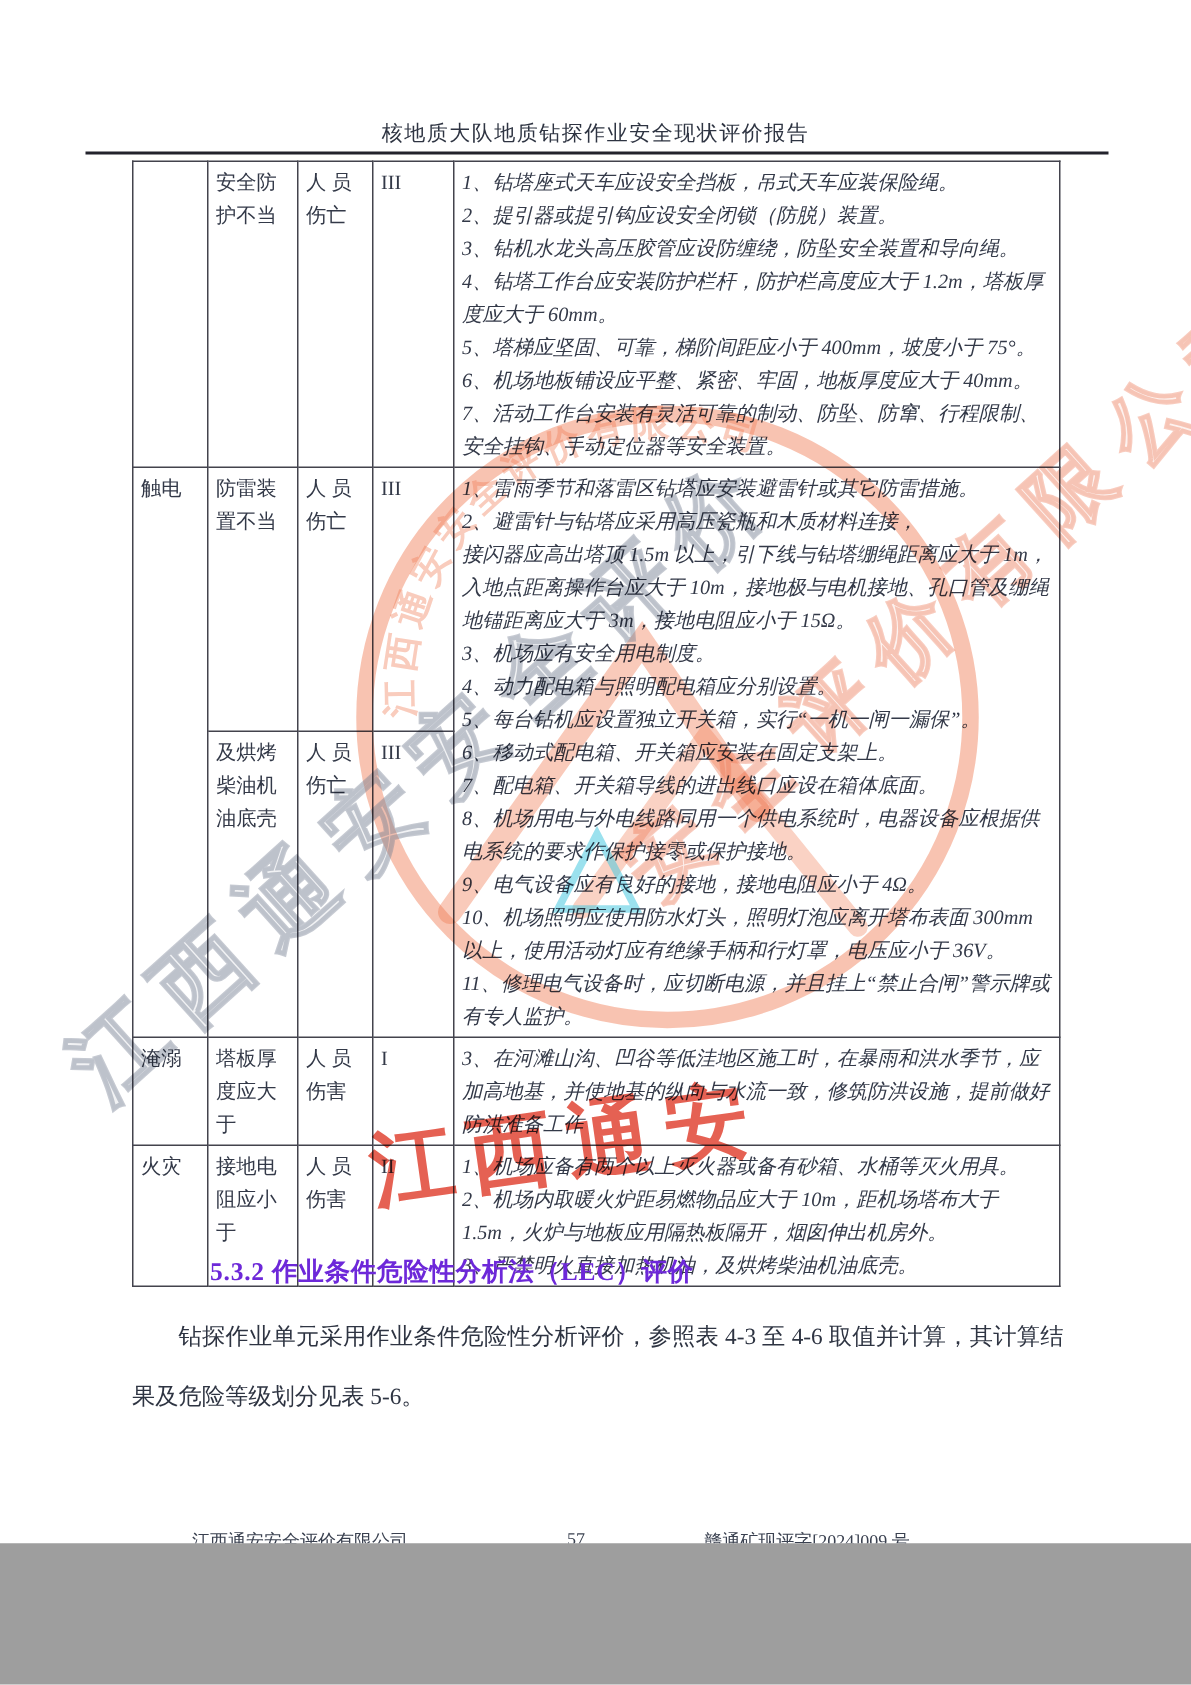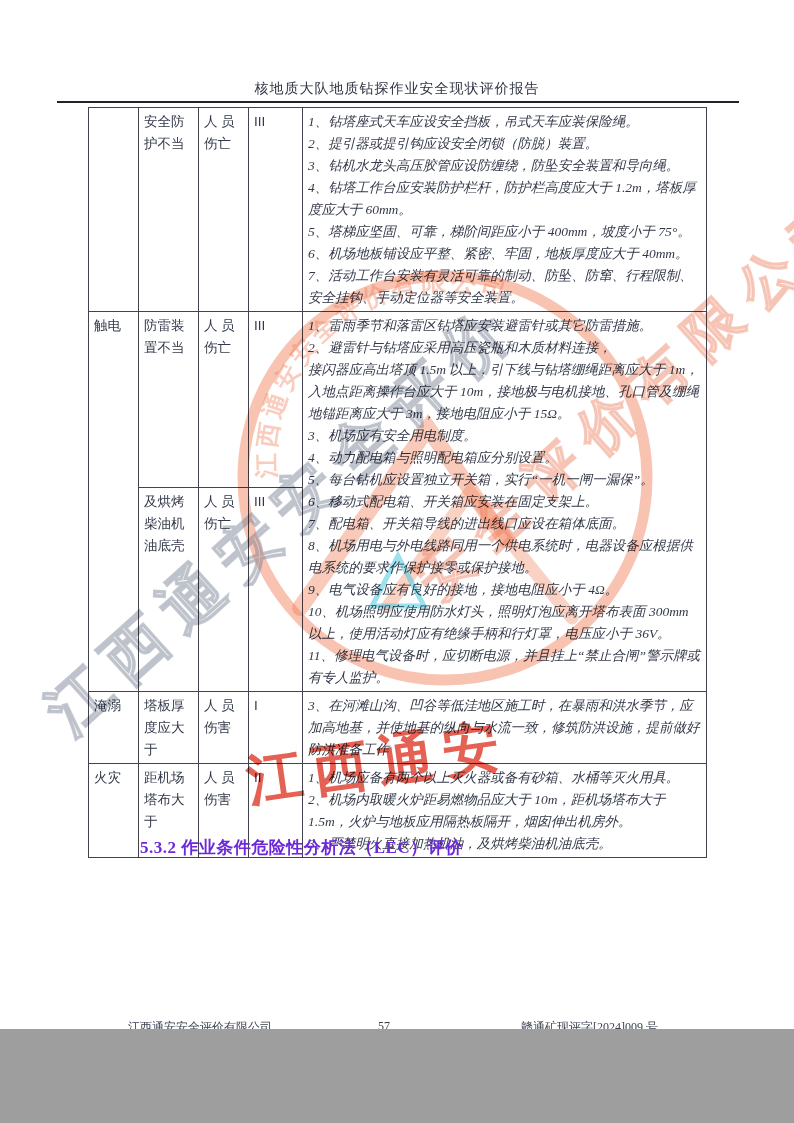--- a/index.html
+++ b/index.html
@@ -22,41 +22,41 @@
     position:absolute; top:107px; left:88px; width:618px;
     border-collapse:collapse; table-layout:fixed;
   }
   table.risk td {
     border:1px solid #43434d; vertical-align:top;
     font-size:13.5px; line-height:22px; color:#333948;
     padding:3px 3px 2px 5px; white-space:pre-line; overflow:hidden;
   }
   col.c1{width:50px;} col.c2{width:60px;} col.c3{width:50px;} col.c4{width:54px;} col.c5{width:404px;}
   td.measures { line-height:21px; padding-left:7px; padding-right:4px;font-style:italic; }
-  td.level { padding-left:8px; font-family:Liberation Sans, sans-serif; }
+  td.level { padding-left:8px; font-family:Liberation Serif, serif; }
   tr.rA{height:191px;} tr.rB1{height:167px;} tr.rB2{height:193px;} tr.rC{height:64px;} tr.rD{height:83px;}
   td.dash-top { border-top-style:dashed; }
   
   .sec-heading {
     position:absolute; top:836px; left:88px; width:620px;
     font-size:17px; font-weight:bold; color:#6d28d9;
     padding-left:52px; letter-spacing:.5px;
   }
   .para {
     position:absolute; left:88px; width:621px;
     font-size:15.5px; line-height:40px; text-align:justify;
     text-indent:2em; color:#2e3442;
   }
   .para1 { top:872px; }
   .para2 { top:954px; }
   
   .footer { position:absolute; top:1019px; left:0; width:100%; height:20px; font-size:12px; color:#3a4150; }
   .foot-company { position:absolute; left:128px; top:0; }
   .foot-page    { position:absolute; left:378px; top:0; font-family:"Liberation Serif",serif; }
-  .foot-doc     { position:absolute; left:416px; top:0; width:240px; text-align:right; left:418px; }
+  .foot-doc     { position:absolute; left:416px; top:0; width:240px; text-align:center; left:418px; }
   
   .wm { position:absolute; inset:0; pointer-events:none; mix-blend-mode:multiply; z-index:5; }
   .wm svg { position:absolute; left:0; top:0; }
   .wm-outline {
     position:absolute; font-weight:bold; white-space:nowrap;
     color:rgba(236,130,96,0.10);
     -webkit-text-stroke:1.5px rgba(236,122,86,0.38);
     font-family:"Liberation Sans","DejaVu Sans",sans-serif;
   }
   .wm-outline.grey { color:rgba(120,132,152,0.10); -webkit-text-stroke:1.5px rgba(118,128,148,0.42); }
@@ -127,32 +127,33 @@
     <tr class="rC">
       <td>淹溺</td>
       <td>塔板厚度应大于</td>
       <td class="dash-top">人 员
 伤害</td>
       <td class="level dash-top">I</td>
       <td class="measures">3、在河滩山沟、凹谷等低洼地区施工时，在暴雨和洪水季节，应加高地基，并使地基的纵向与水流一致，修筑防洪设施，提前做好防洪准备工作</td>
     </tr>
     <tr class="rD">
       <td>火灾</td>
-      <td>距机场塔布大于</td>
+      <td>接地电阻应小于</td>
       <td>人 员
 伤害</td>
       <td class="level">II</td>
       <td class="measures">1、机场应备有两个以上灭火器或备有砂箱、水桶等灭火用具。
 2、机场内取暖火炉距易燃物品应大于 10m，距机场塔布大于 1.5m，火炉与地板应用隔热板隔开，烟囱伸出机房外。
 3、严禁明火直接加热机油，及烘烤柴油机油底壳。</td>
     </tr>
   </tbody>
     </table>
 
   <div class="sec-heading">5.3.2 作业条件危险性分析法（LEC）评价</div>
+  <div class="para para1">钻探作业单元采用作业条件危险性分析评价，参照表 4-3 至 4-6 取值并计算，其计算结果及危险等级划分见表 5-6。</div>
 
   <div class="footer">
     <span class="foot-company">江西通安安全评价有限公司</span>
     <span class="foot-page">57</span>
     <span class="foot-doc">赣通矿现评字[2024]009 号</span>
   </div>
 
   <div class="wm">
     <svg width="794" height="1123" viewBox="0 0 794 1123">
       <defs>

